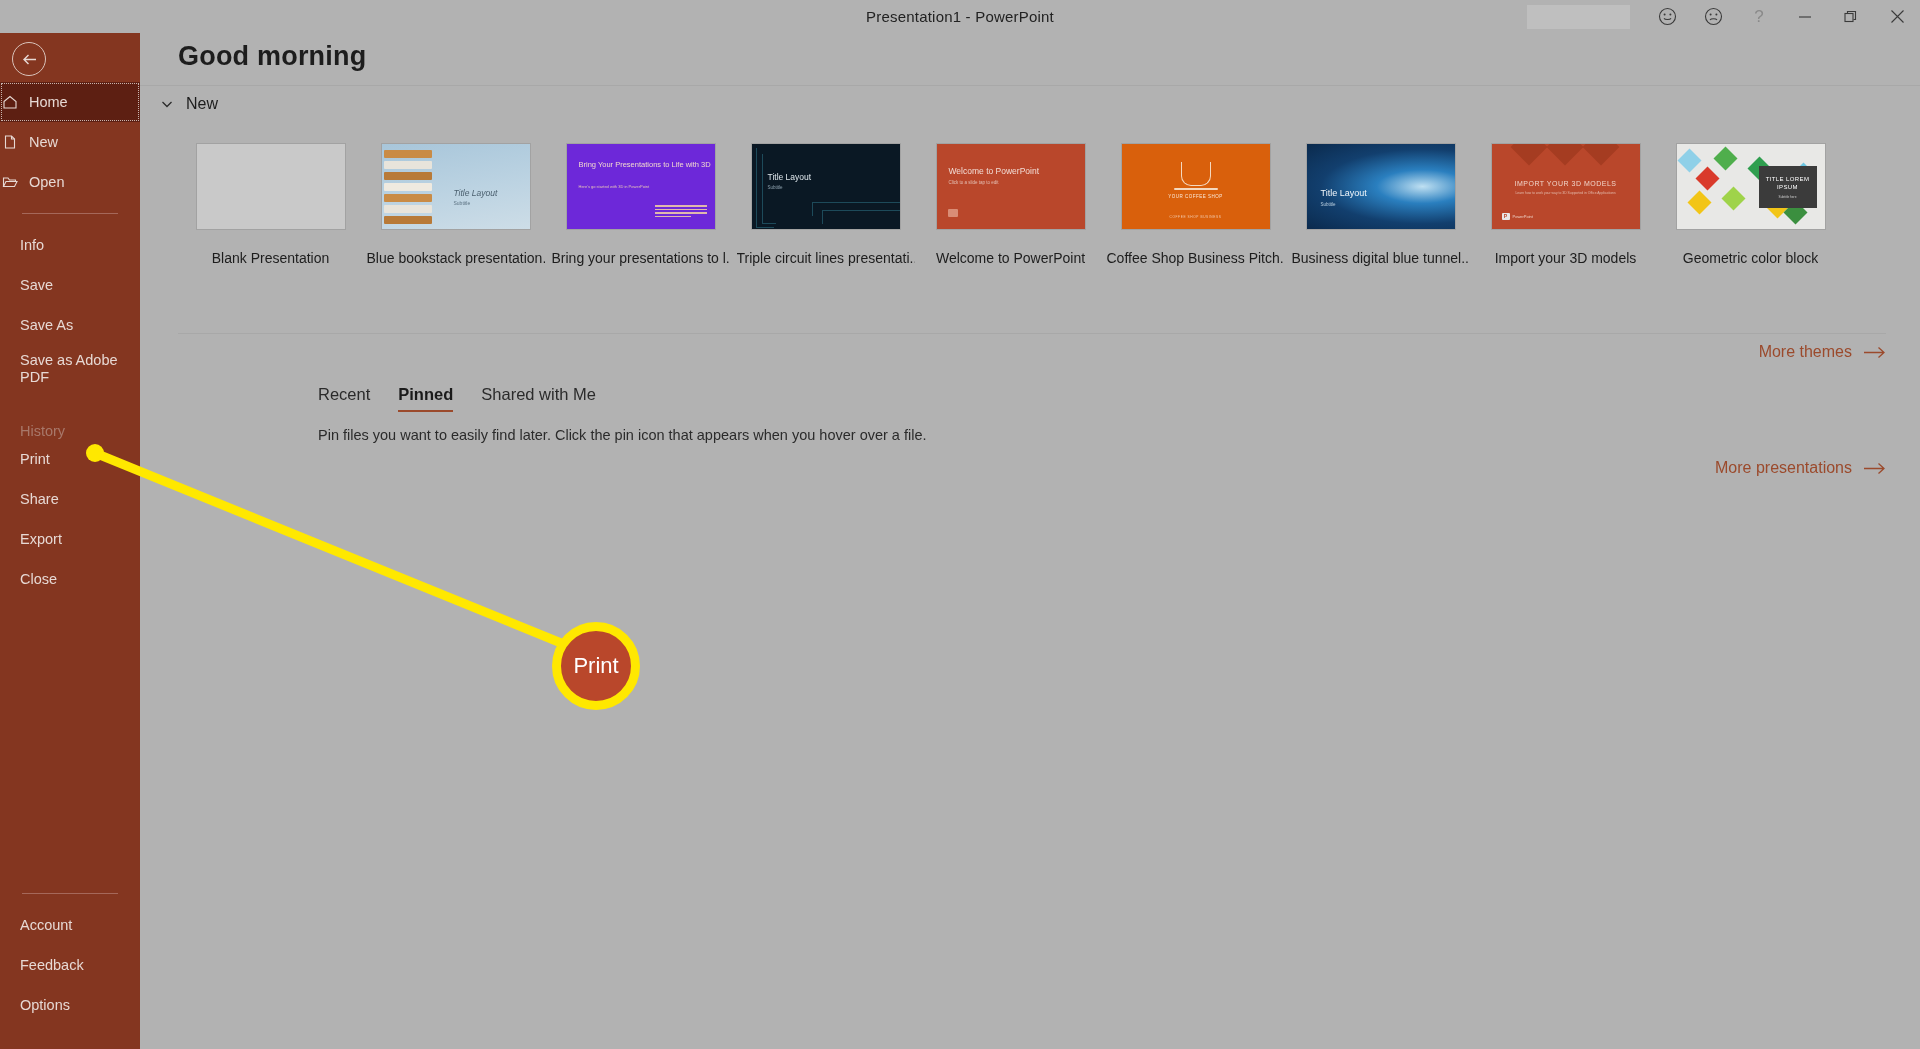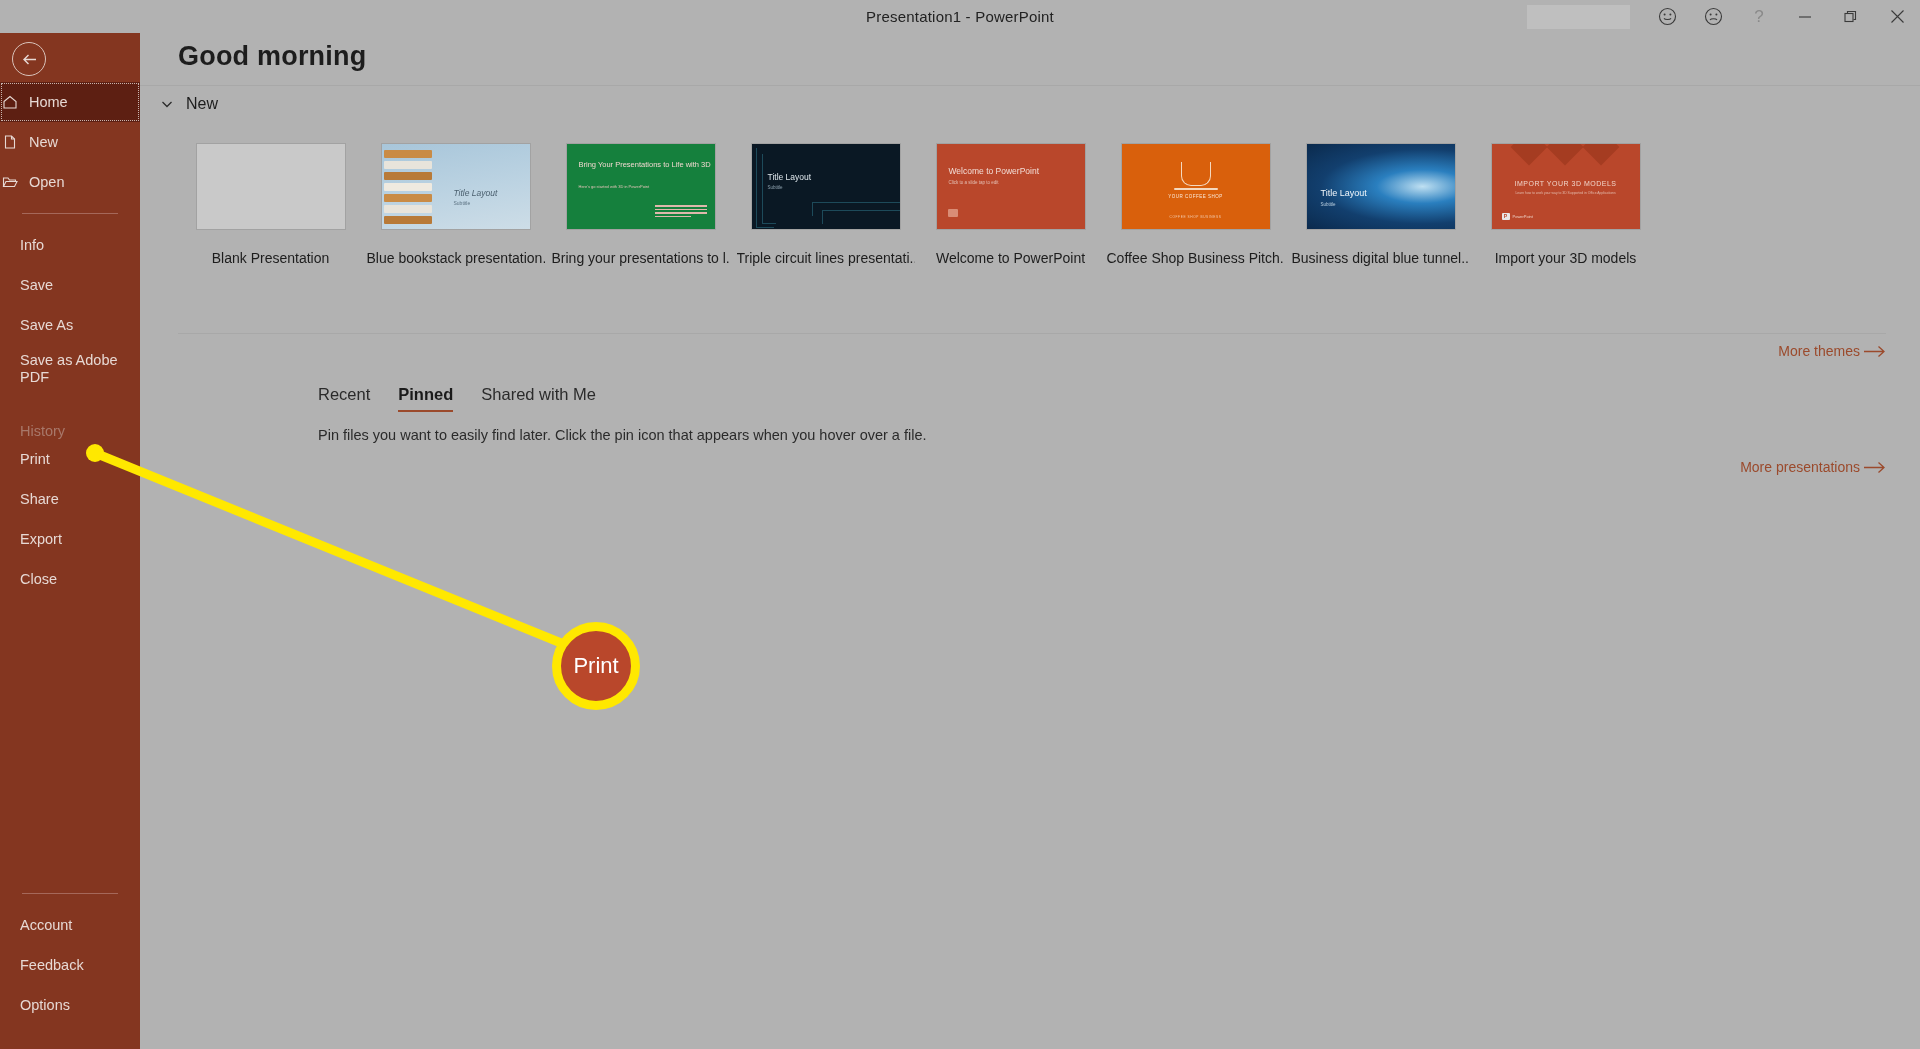--- a/index.html
+++ b/index.html
@@ -100,21 +100,21 @@
   }
 
   
   .t-blank { background: #c9c9c9; }
 
   .t-books { background: linear-gradient(170deg,#a8c6da 0%, #bcd3e2 55%, #cddde7 100%); }
   .t-books .bk { position:absolute; left:2px; width:48px; height:8px; border-radius:1px; }
   .t-books .ttl { position:absolute; left:72px; top:44px; font-size:8.5px; color:#4a5f6e; font-style:italic;}
   .t-books .sub { position:absolute; left:72px; top:56px; font-size:5px; color:#5d7383; }
 
-  .t-3d { background:#15803d; }
+  .t-3d { background:#6d28d9; }
   .t-3d .l1 { position:absolute; left:12px; top:16px; font-size:7.5px; color:#f0d7cf; line-height:10px;}
   .t-3d .l2 { position:absolute; left:12px; top:40px; font-size:4px; color:#e6c4ba; }
   .t-3d .blk { position:absolute; right:8px; bottom:10px; width:52px; }
   .t-3d .blk i { display:block; height:1.5px; background:#e0b8ac; margin-bottom:2px; }
 
   .t-circuit { background:#0a1824; }
   .t-circuit .ttl { position:absolute; left:16px; top:28px; font-size:8.5px; color:#dfe7ec; }
   .t-circuit .sub { position:absolute; left:16px; top:41px; font-size:4.5px; color:#8fa3b0; }
   .t-circuit .ln { position:absolute; border:1px solid #1d4a5a; }
 
@@ -144,22 +144,22 @@
   .t-geo { background:#e8e8e6; }
   .t-geo .sq { position:absolute; width:17px; height:17px; transform:rotate(45deg); }
   .t-geo .card { position:absolute; right:8px; top:22px; width:58px; height:42px; background:#3b3b3b; display:flex; flex-direction:column; align-items:center; justify-content:center; }
   .t-geo .card .a { font-size:6px; color:#fff; letter-spacing:.4px; line-height:8px; text-align:center; }
   .t-geo .card .b { font-size:3.2px; color:#cfcfcf; margin-top:4px; }
 
   .hr-mid { position:absolute; left:38px; top:300px; width:1708px; height:1px; background:#a8a8a8; }
 
   .more-link {
     position: absolute; right: 34px;
-    display: flex; align-items: center; gap: 4px;
-    font-size: 14px; color: #9b4a2c;
+    display: flex; align-items: center; gap: 12px;
+    font-size: 16px; color: #9b4a2c;
   }
   .more-themes { top: 310px; }
   .more-pres { top: 426px; }
   .more-link .arrow { display:flex; align-items:center; }
 
   
   .tabs {
     position: absolute; left: 178px; top: 352px;
     display: flex; gap: 28px; align-items: flex-end;
   }
@@ -412,20 +412,38 @@
           <span class="ttl">IMPORT YOUR 3D MODELS</span>
           <span class="sub">Learn how to work your way to 3D Supported in Office Applications</span>
           <span class="pp">
             <b>P</b>
             <span>PowerPoint</span>
           </span>
         </div>
         <div class="thumb-label">Import your 3D models</div>
       </div>
 
+      <div class="thumb-cell">
+        <div class="thumb t-geo">
+          <span class="sq" style="left:4px;top:8px;background:#8fd0e8;"></span>
+          <span class="sq" style="left:22px;top:26px;background:#d93a2b;"></span>
+          <span class="sq" style="left:40px;top:6px;background:#4fae4c;"></span>
+          <span class="sq" style="left:14px;top:50px;background:#f2c517;"></span>
+          <span class="sq" style="left:48px;top:46px;background:#9fd34a;"></span>
+          <span class="sq" style="left:74px;top:16px;background:#2f9e4f;"></span>
+          <span class="sq" style="left:92px;top:54px;background:#f2c517;"></span>
+          <span class="sq" style="left:118px;top:22px;background:#6dc6e2;"></span>
+          <span class="sq" style="left:110px;top:60px;background:#3b8f3f;"></span>
+          <span class="card">
+            <span class="a">TITLE LOREM IPSUM</span>
+            <span class="b">Subtitle here</span>
+          </span>
+        </div>
+        <div class="thumb-label">Geometric color block</div>
+      </div>
     </div>
 
     <div class="hr-mid"></div>
 
     <div class="more-link more-themes">
       <span>More themes</span>
       <span class="arrow">
         <svg width="22" height="13" viewBox="0 0 22 13">
           <path d="M0 6.5h20M14.5 1.5L20 6.5l-5.5 5" fill="none" stroke="#9b4a2c" stroke-width="1.3"></path>
         </svg>

